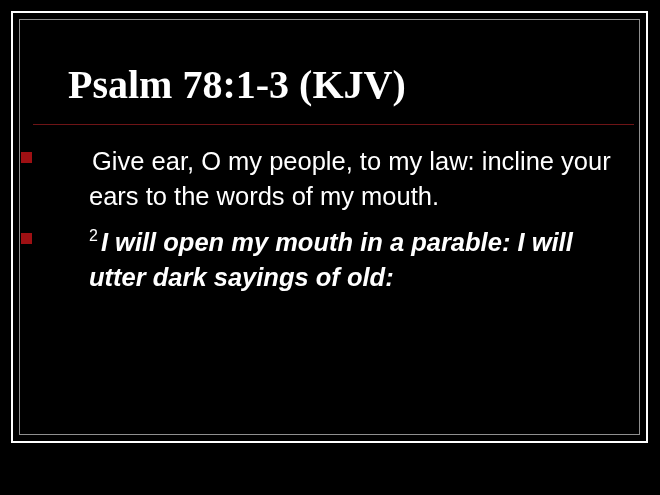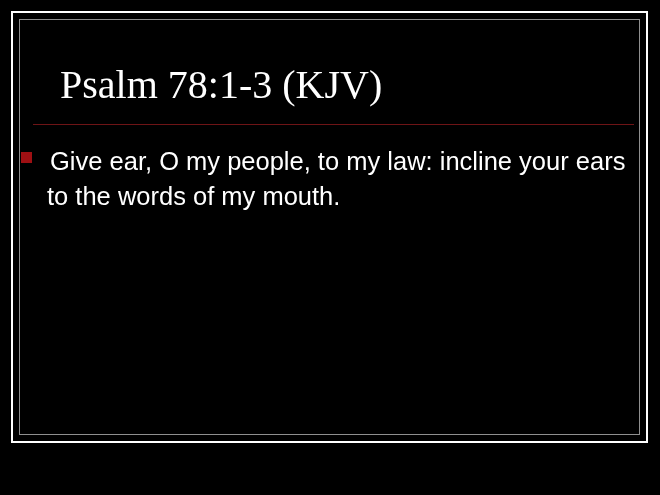--- a/index.html
+++ b/index.html
@@ -43,25 +43,25 @@
     width: 621px;
     height: 416px;
     border: 1px solid #8f8f8f;
     box-sizing: border-box;
     pointer-events: none;
   }
 
   
   .title {
     position: absolute;
-    left: 60px;
+    left: 68px;
     top: 60px;
     width: 560px;
     font-family: "Liberation Serif", "DejaVu Serif", serif;
-    font-weight: normal;
+    font-weight: bold;
     font-size: 40px;
     line-height: 50px;
     color: #ffffff;
     letter-spacing: 0px;
     white-space: nowrap;
   }
 
   .title-rule {
     position: absolute;
     left: 33px;
@@ -97,20 +97,21 @@
 
   .bullet-text {
     display: block;
     color: #ffffff;
     font-family: "Liberation Sans", sans-serif;
     font-size: 25.5px;
     line-height: 35px;
     font-weight: normal;
     font-style: normal;
     text-align: left;
+    margin-left: 42px;
   }
 
   .bullet-text.em {
     font-weight: bold;
     font-style: italic;
   }
 
   .verse-num {
     font-size: 16px;
     font-weight: normal;
@@ -130,16 +131,20 @@
   <div class="title">Psalm 78:1-3 (KJV)</div>
   <div class="title-rule"></div>
 
   <div class="body-list">
 
     <div class="bullet-row">
       <span class="bullet-marker"></span>
       <span class="bullet-text"><span class="verse-num"></span><span>Give ear, O my people, to my law: incline your ears to the words of my mouth.</span></span>
     </div>
 
+    <div class="bullet-row">
+      <span class="bullet-marker"></span>
+      <span class="bullet-text em"><span class="verse-num">2</span><span>I will open my mouth in a parable: I will utter dark sayings of old:</span></span>
+    </div>
 
 
   </div>
 </div>
 
 </body></html>

